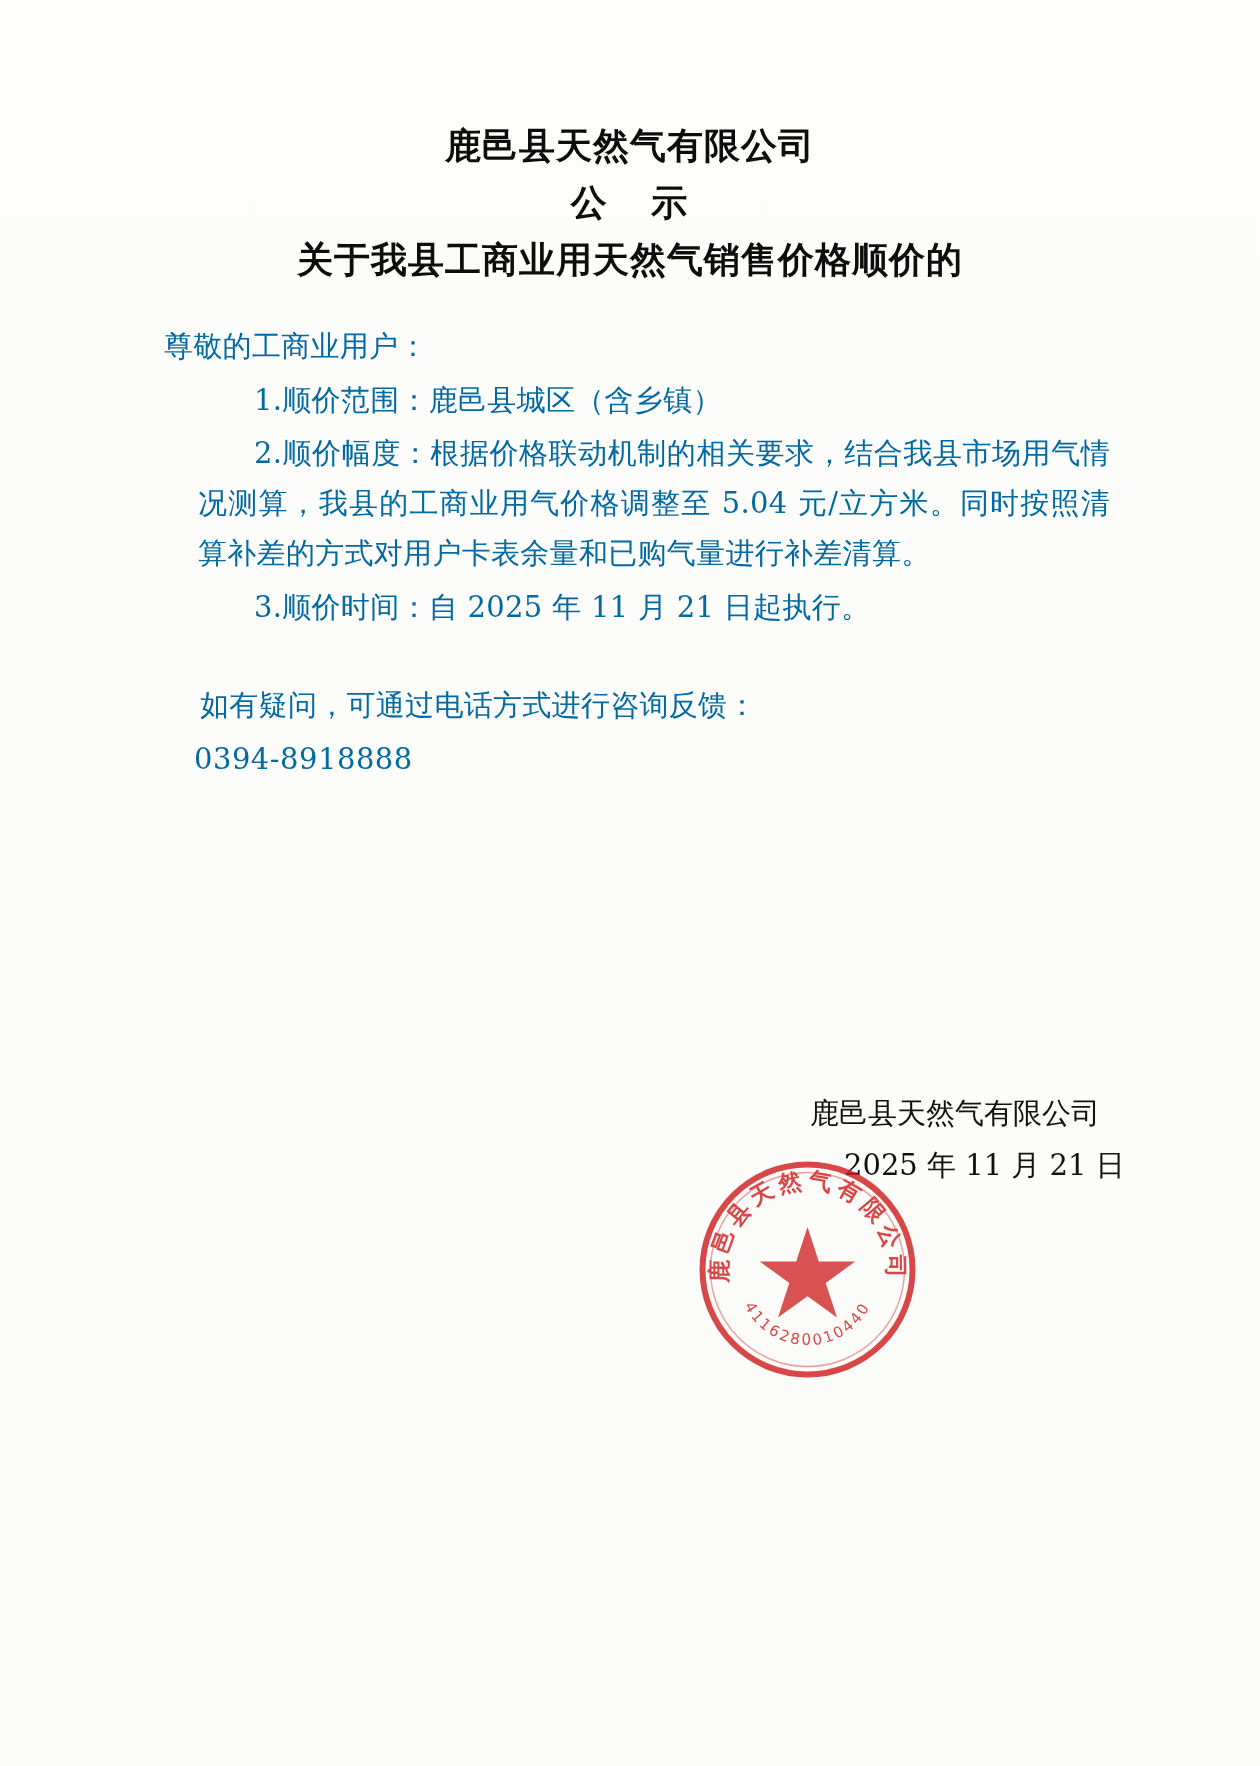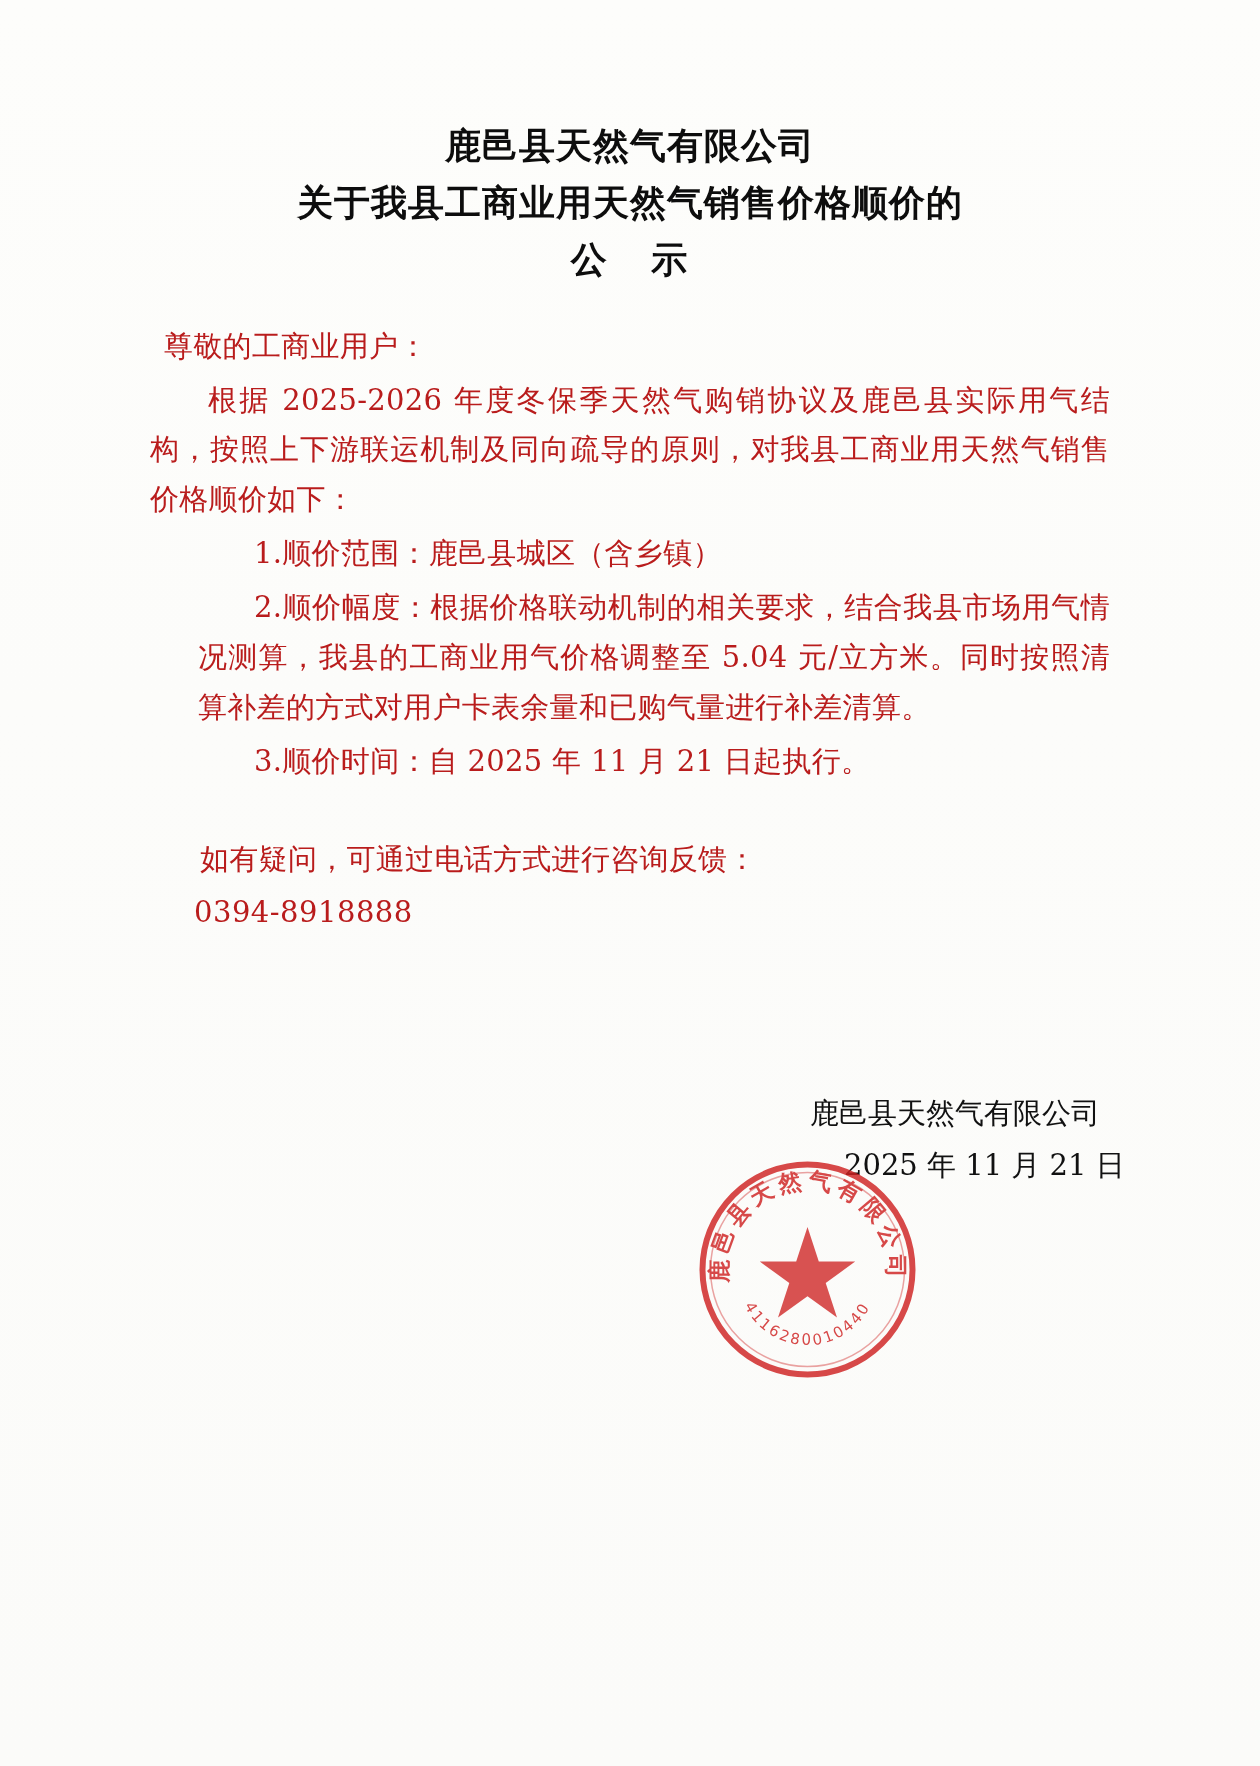--- a/index.html
+++ b/index.html
@@ -49,21 +49,21 @@
   .title-line.t3 {
     font-size: 36px;
     letter-spacing: 16px;
     padding-left: 14px;
   }
 
   .body-text {
     margin-top: 34px;
     font-size: 29px;
     line-height: 1.72;
-    color: #b91c1c;
+    color: #0369a1;
     letter-spacing: 0.3px;
   }
   .p {
     margin: 0 0 4px 0;
     text-align: justify;
     text-justify: inter-ideograph;
   }
   .indent1 { text-indent: 0; padding-left: 14px; }
   .indent2 { text-indent: 58px; }
   .indent-item { text-indent: 56px; margin-left: 48px; }
@@ -116,27 +116,26 @@
 <body>
 
 <div class="paper"></div>
 
 <div class="page">
 
   <div class="content">
 
     <div class="title-block">
       <div class="title-line t1">鹿邑县天然气有限公司</div>
+      <div class="title-line t3">公 示</div>
       <div class="title-line t2">关于我县工商业用天然气销售价格顺价的</div>
-      <div class="title-line t3">公 示</div>
     </div>
 
     <div class="body-text">
       <p class="p indent1">尊敬的工商业用户：</p>
-      <p class="p indent2">根据 2025-2026 年度冬保季天然气购销协议及鹿邑县实际用气结构，按照上下游联运机制及同向疏导的原则，对我县工商业用天然气销售价格顺价如下：</p>
       <p class="p indent-item">1.顺价范围：鹿邑县城区（含乡镇）</p>
       <p class="p indent-item">2.顺价幅度：根据价格联动机制的相关要求，结合我县市场用气情况测算，我县的工商业用气价格调整至 5.04 元/立方米。同时按照清算补差的方式对用户卡表余量和已购气量进行补差清算。</p>
       <p class="p indent-item">3.顺价时间：自 2025 年 11 月 21 日起执行。</p>
 
       <div class="gap"></div>
 
       <div class="contact">
         <p class="p line1">如有疑问，可通过电话方式进行咨询反馈：</p>
         <p class="p line2">0394-8918888</p>
       </div>

